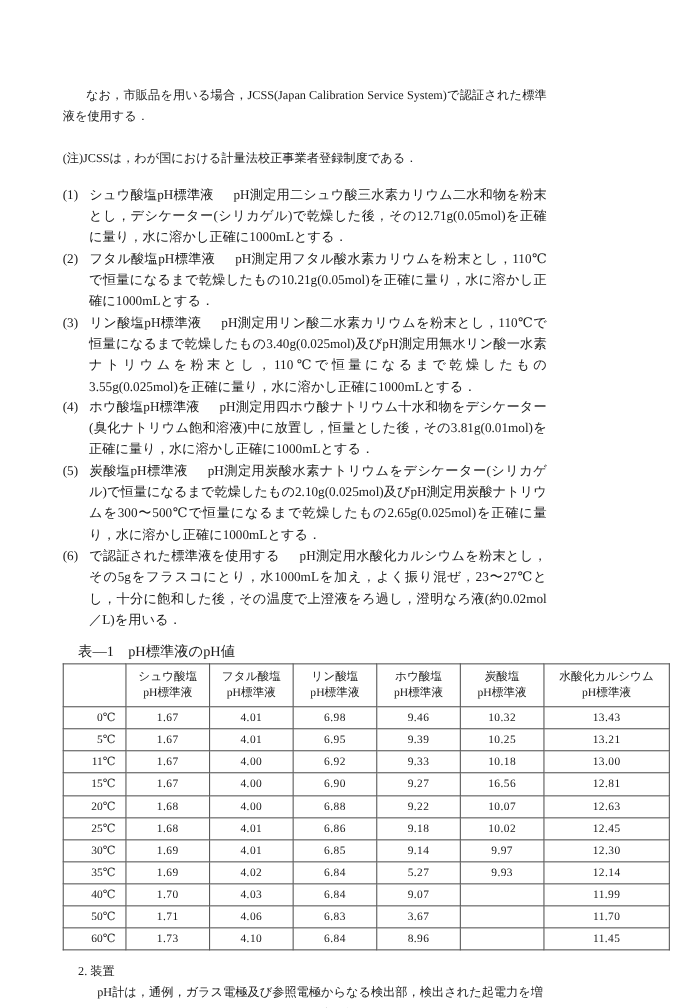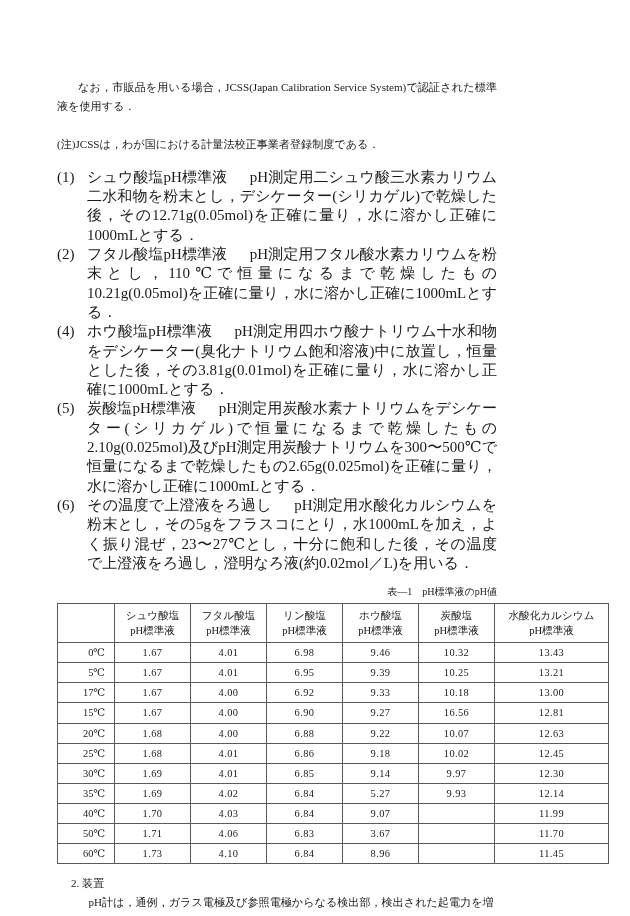--- a/index.html
+++ b/index.html
@@ -30,39 +30,39 @@
     text-justify: inter-ideograph;
     margin: 0;
   }
   .indent-1 { text-indent: 1.9em; }
   .spacer-10 { height: 10px; }
   .spacer-14 { height: 14px; }
   .spacer-18 { height: 18px; }
 
   
   .item {
-    font-size: 15px;
+    font-size: 12px;
     line-height: 19.3px;
     text-align: justify;
     text-justify: inter-ideograph;
     margin: 0;
     padding-left: 2.0em;
     text-indent: -2.0em;
   }
   .item .num {
     display: inline-block;
     width: 2.0em;
     text-indent: 0;
   }
   .item .gap { display: inline-block; width: 1.5em; }
 
   
   .tbl-caption {
-    text-align: right;
-    font-size: 10px;
+    text-align: left;
+    font-size: 13px;
     line-height: 17px;
     margin: 0 0 3px 0;
     padding-left: 14px;
   }
   .tbl-wrap {
     display: flex;
     justify-content: flex-start;
   }
   table.ph {
     border-collapse: collapse;
@@ -121,23 +121,24 @@
 
   <div class="spacer-18"></div>
 
   <p class="para">(注)JCSSは，わが国における計量法校正事業者登録制度である．</p>
 
   <div class="spacer-14"></div>
 
   <div>
     <p class="item"><span class="num">(1)</span><span>シュウ酸塩pH標準液</span><span class="gap"></span><span>pH測定用二シュウ酸三水素カリウム二水和物を粉末とし，デシケーター(シリカゲル)で乾燥した後，その12.71g(0.05mol)を正確に量り，水に溶かし正確に1000mLとする．</span></p>
     <p class="item"><span class="num">(2)</span><span>フタル酸塩pH標準液</span><span class="gap"></span><span>pH測定用フタル酸水素カリウムを粉末とし，110℃で恒量になるまで乾燥したもの10.21g(0.05mol)を正確に量り，水に溶かし正確に1000mLとする．</span></p>
+    <p class="item"><span class="num">(3)</span><span>リン酸塩pH標準液</span><span class="gap"></span><span>pH測定用リン酸二水素カリウムを粉末とし，110℃で恒量になるまで乾燥したもの3.40g(0.025mol)及びpH測定用無水リン酸一水素ナトリウムを粉末とし，110℃で恒量になるまで乾燥したもの3.55g(0.025mol)を正確に量り，水に溶かし正確に1000mLとする．</span></p>
     <p class="item"><span class="num">(4)</span><span>ホウ酸塩pH標準液</span><span class="gap"></span><span>pH測定用四ホウ酸ナトリウム十水和物をデシケーター(臭化ナトリウム飽和溶液)中に放置し，恒量とした後，その3.81g(0.01mol)を正確に量り，水に溶かし正確に1000mLとする．</span></p>
     <p class="item"><span class="num">(5)</span><span>炭酸塩pH標準液</span><span class="gap"></span><span>pH測定用炭酸水素ナトリウムをデシケーター(シリカゲル)で恒量になるまで乾燥したもの2.10g(0.025mol)及びpH測定用炭酸ナトリウムを300〜500℃で恒量になるまで乾燥したもの2.65g(0.025mol)を正確に量り，水に溶かし正確に1000mLとする．</span></p>
-    <p class="item"><span class="num">(6)</span><span>その温度で上澄液をろ過し</span><span class="gap"></span><span>pH測定用水酸化カルシウムを粉末とし，その5gをフラスコにとり，水1000mLを加え，よく振り混ぜ，23〜27℃とし，十分に飽和した後，その温度で上澄液をろ過し，澄明なろ液(約0.02mol／L)を用いる．</span></p>
+    <p class="item"><span class="num">(6)</span><span>で認証された標準液を使用する</span><span class="gap"></span><span>pH測定用水酸化カルシウムを粉末とし，その5gをフラスコにとり，水1000mLを加え，よく振り混ぜ，23〜27℃とし，十分に飽和した後，その温度で上澄液をろ過し，澄明なろ液(約0.02mol／L)を用いる．</span></p>
   </div>
 
   <div class="spacer-10"></div>
 
   <p class="tbl-caption">表―1　pH標準液のpH値</p>
 
   <div class="tbl-wrap">
     <table class="ph">
       <colgroup>
         <col class="c-temp">
@@ -172,21 +173,21 @@
         <tr>
             <td class="temp">5℃</td>
             <td>1.67</td>
             <td>4.01</td>
             <td>6.95</td>
             <td>9.39</td>
             <td>10.25</td>
             <td>13.21</td>
           </tr>
         <tr>
-            <td class="temp">17℃</td>
+            <td class="temp">11℃</td>
             <td>1.67</td>
             <td>4.00</td>
             <td>6.92</td>
             <td>9.33</td>
             <td>10.18</td>
             <td>13.00</td>
           </tr>
         <tr>
             <td class="temp">15℃</td>
             <td>1.67</td>

